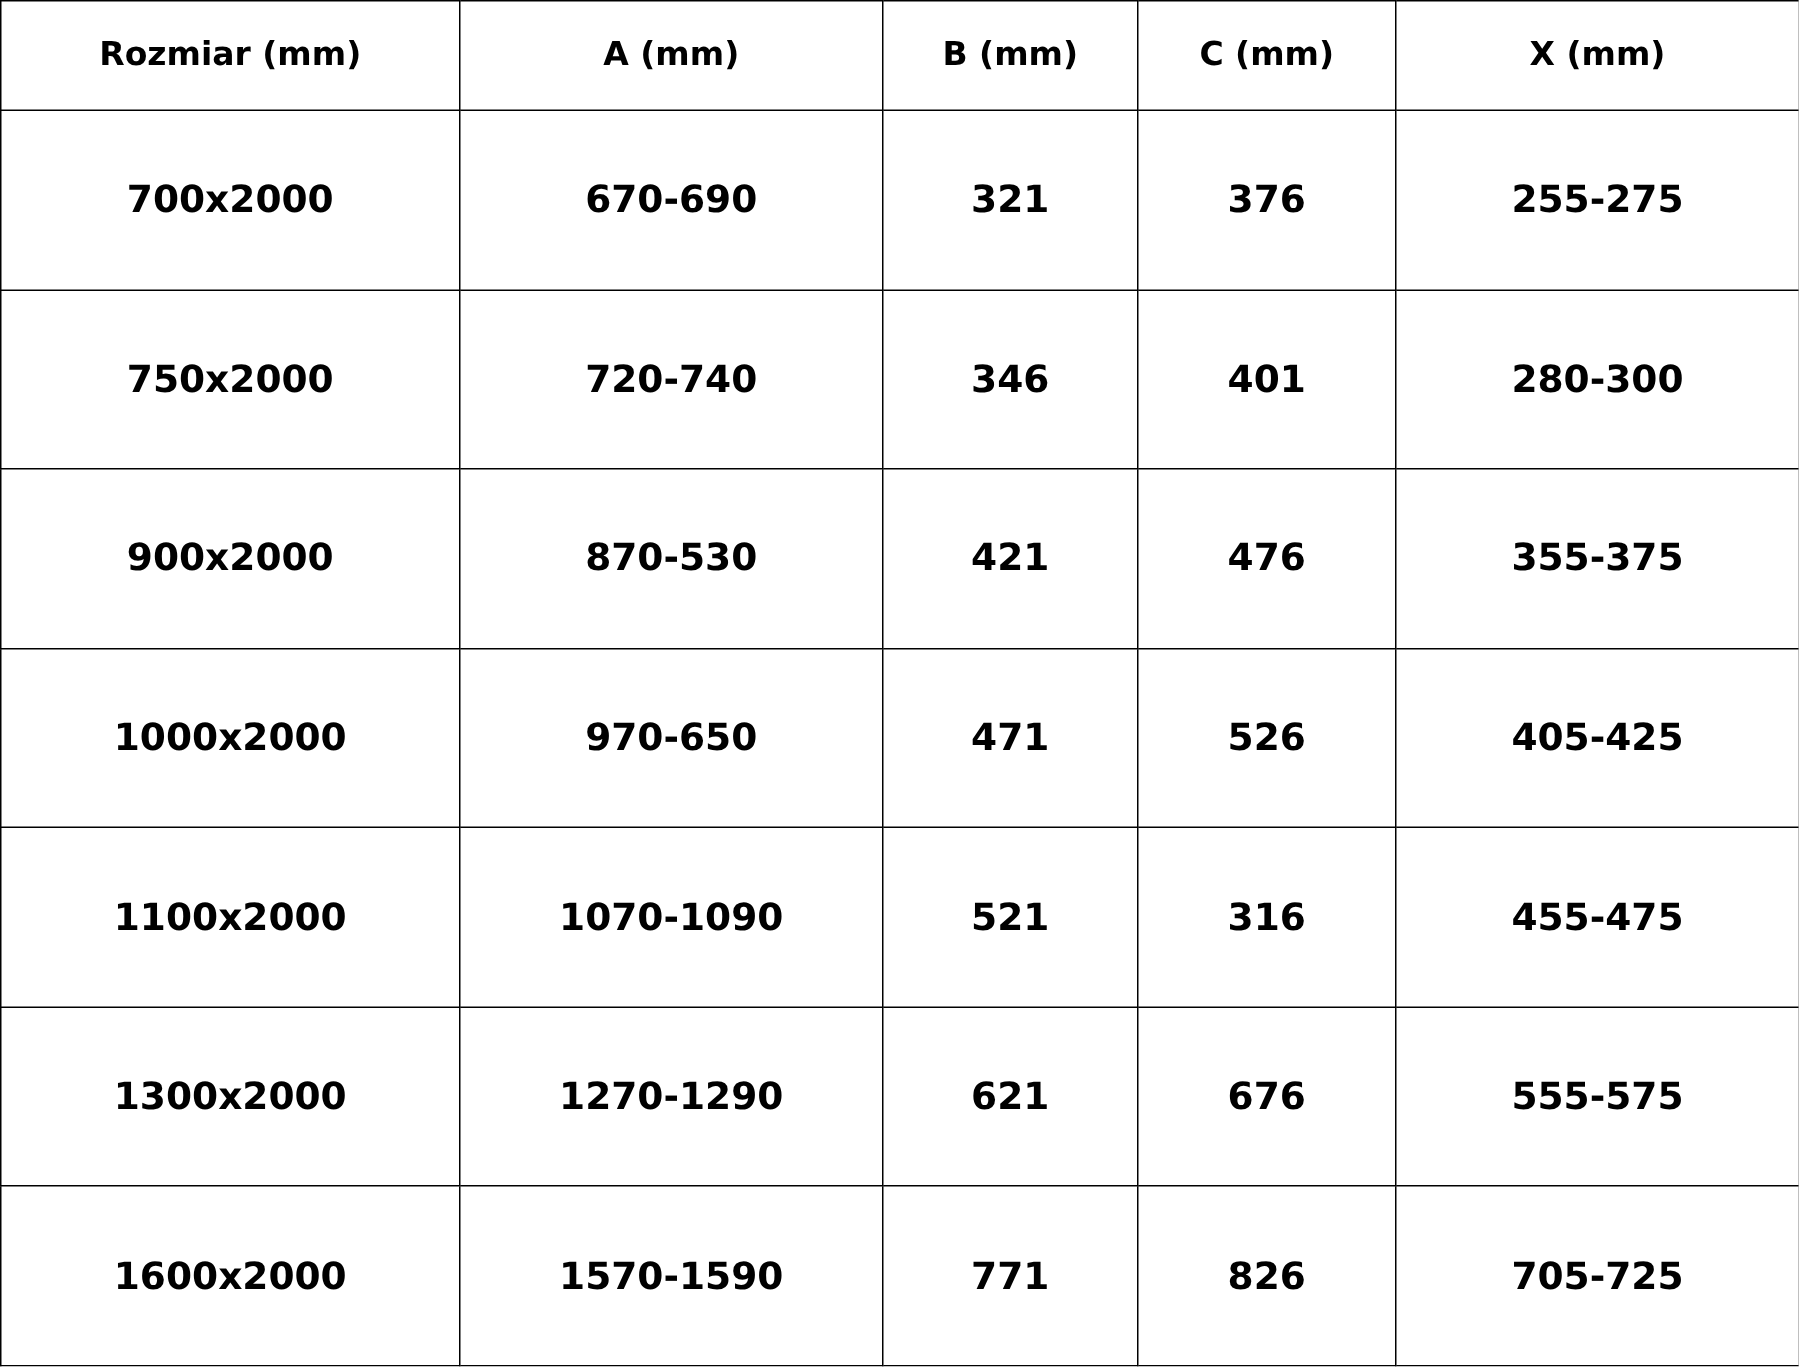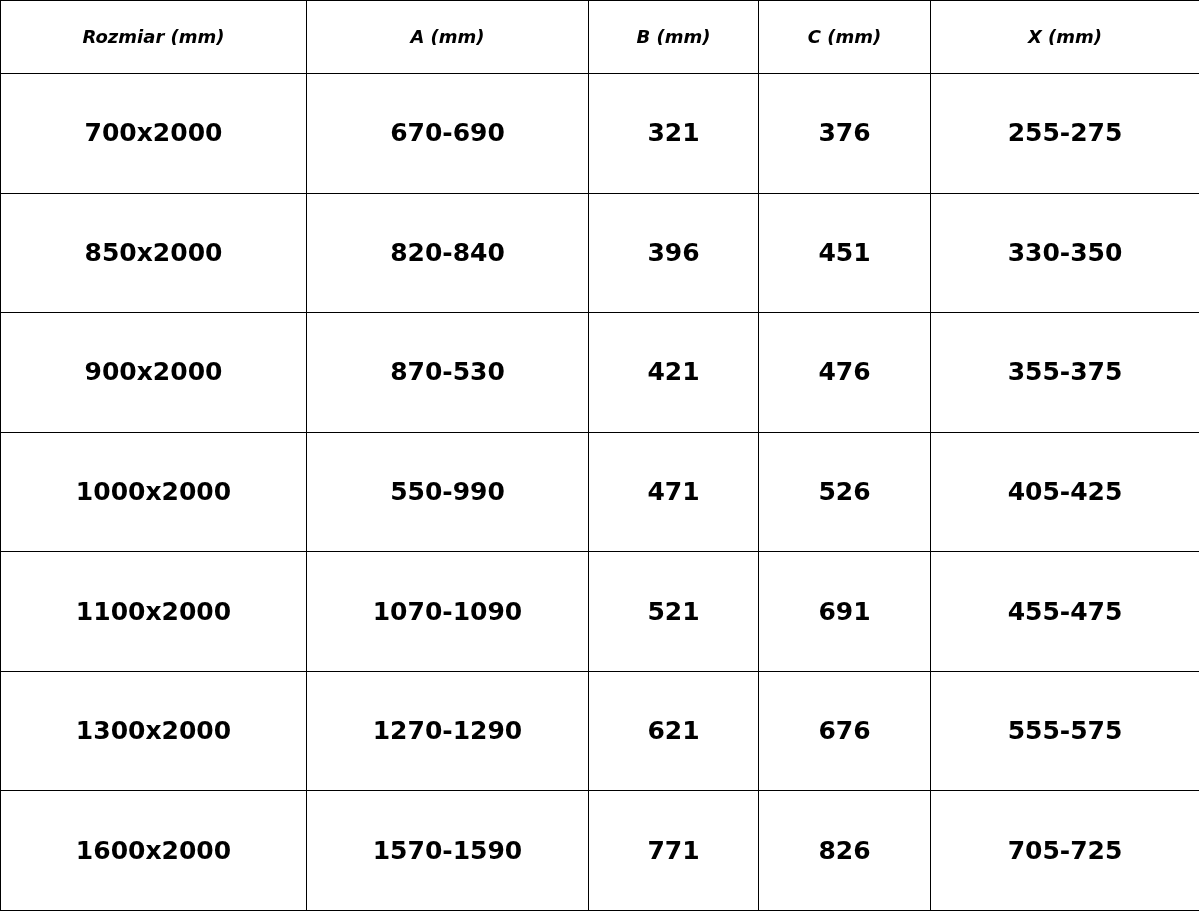--- a/index.html
+++ b/index.html
@@ -31,23 +31,22 @@
     text-align: center;
     vertical-align: middle;
     font-weight: bold;
     font-size: 21px;
     padding: 0;
     line-height: 1.2;
     color: #000000;
     background: #ffffff;
   }
   table.size-table thead th {
-    font-size: 18px;
+    font-size: 22px;
     height: 72px;
-    font-style: italic;
   }
   table.size-table tbody td {
     height: 69px;
     font-size: 25px;
   }
   
   col.c0 { width: 306px; }
   col.c1 { width: 282px; }
   col.c2 { width: 170px; }
   col.c3 { width: 172px; }
@@ -76,45 +75,45 @@
     </thead>
     <tbody>
       <tr>
         <td>700x2000</td>
         <td>670-690</td>
         <td>321</td>
         <td>376</td>
         <td>255-275</td>
       </tr>
       <tr>
-        <td>850x2000</td>
-        <td>820-840</td>
-        <td>396</td>
-        <td>451</td>
-        <td>330-350</td>
+        <td>750x2000</td>
+        <td>720-740</td>
+        <td>346</td>
+        <td>401</td>
+        <td>280-300</td>
       </tr>
       <tr>
         <td>900x2000</td>
         <td>870-530</td>
         <td>421</td>
         <td>476</td>
         <td>355-375</td>
       </tr>
       <tr>
         <td>1000x2000</td>
-        <td>550-990</td>
+        <td>970-650</td>
         <td>471</td>
         <td>526</td>
         <td>405-425</td>
       </tr>
       <tr>
         <td>1100x2000</td>
         <td>1070-1090</td>
         <td>521</td>
-        <td>691</td>
+        <td>316</td>
         <td>455-475</td>
       </tr>
       <tr>
         <td>1300x2000</td>
         <td>1270-1290</td>
         <td>621</td>
         <td>676</td>
         <td>555-575</td>
       </tr>
       <tr>

